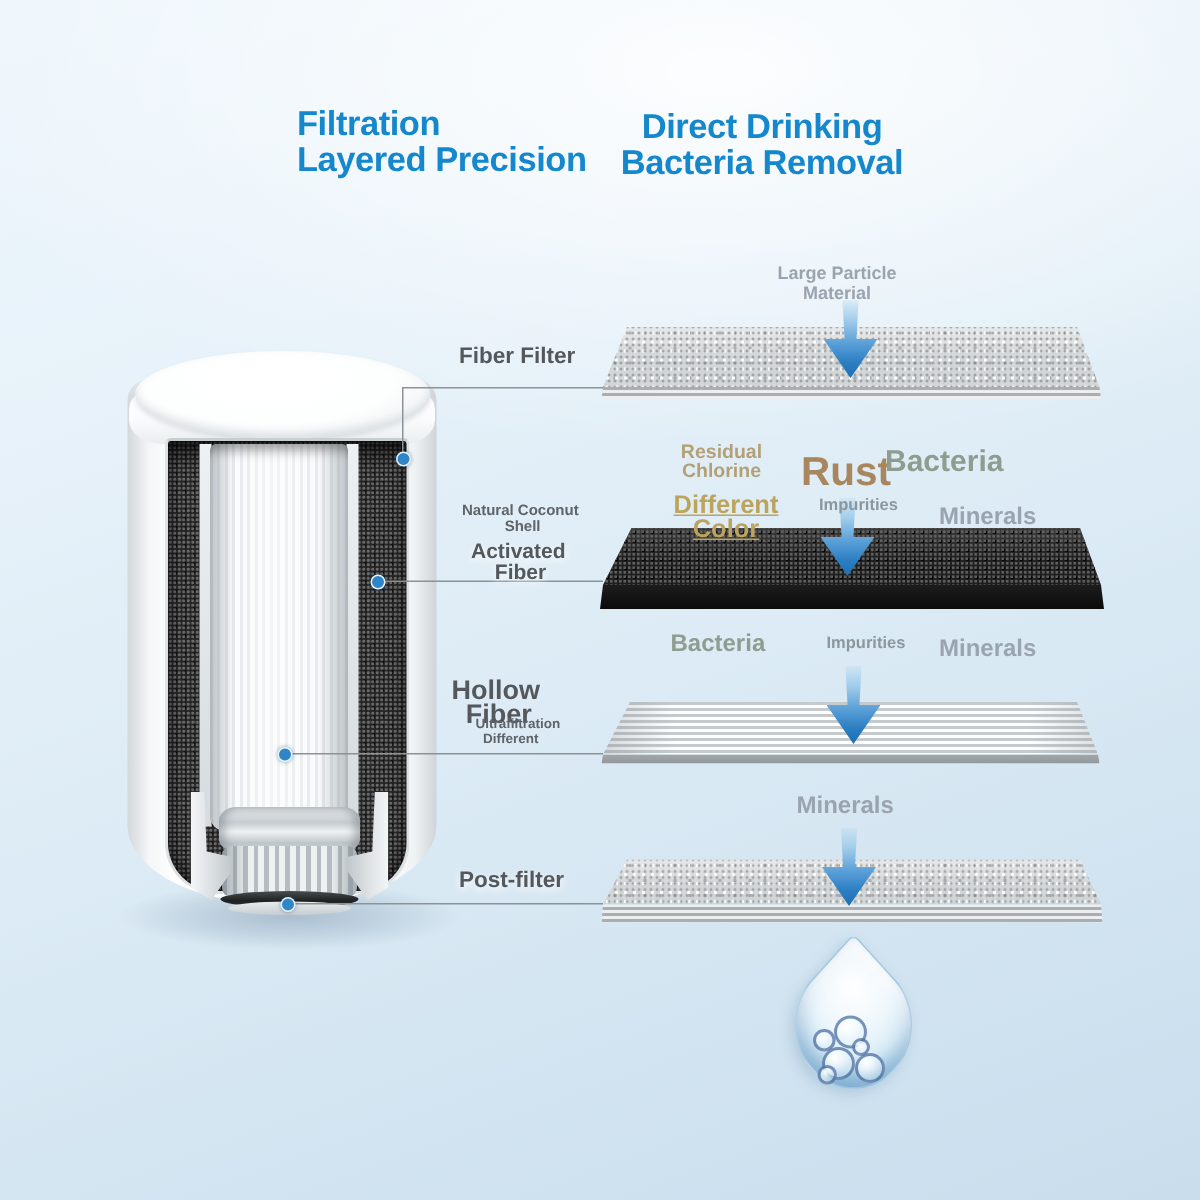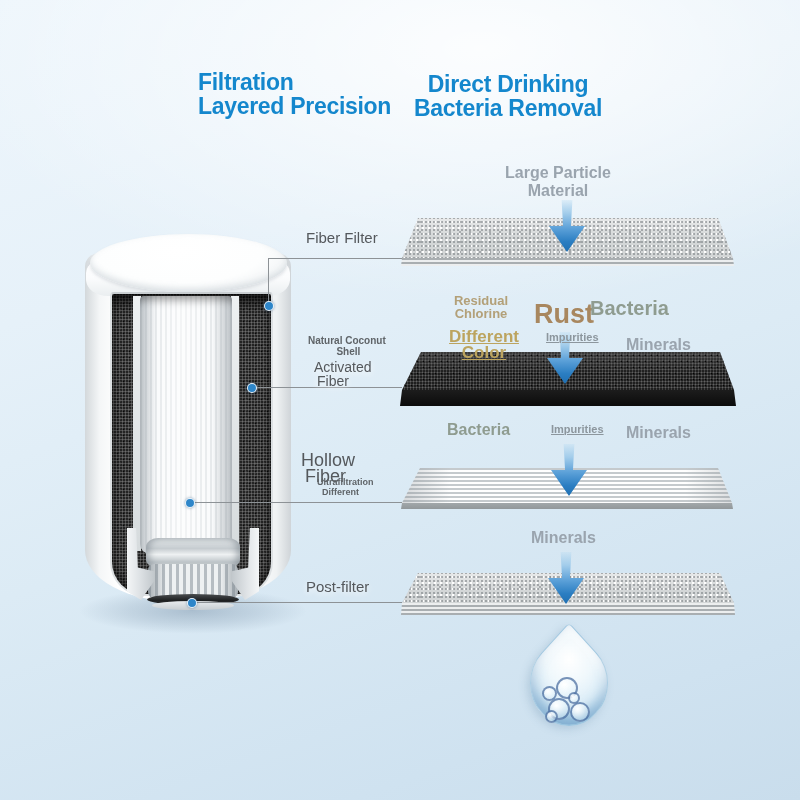--- a/index.html
+++ b/index.html
@@ -59,21 +59,21 @@
   .prong{width:27px;height:72px;background:linear-gradient(90deg,#f4f6f7 0%,#dfe3e6 45%,#c2c8cc 100%);}
   .prong-l{left:127px;top:528px;clip-path:polygon(0 0,34% 0,40% 55%,100% 60%,100% 74%,52% 100%,0 88%);}
   .prong-r{left:232px;top:528px;transform:scaleX(-1);clip-path:polygon(0 0,34% 0,40% 55%,100% 60%,100% 74%,52% 100%,0 88%);}
 
   
   .dot{width:8px;height:8px;border-radius:50%;background:#2e86c9;border:1px solid rgba(255,255,255,.9);
     box-shadow:0 0 3px rgba(20,70,120,.5);}
   .cline{background:#8d9296;}
 
   
-  .flabel{color:#54585c;font-weight:normal;}
+  .flabel{color:#54585c;font-weight:bold;text-align:center;}
   .flabel-sm{color:#5f6468;font-weight:bold;}
 
   
   .slab{position:absolute;}
   .slab .face,.slab .edge{position:absolute;inset:0;}
   .speck-gray{
     background-color:#d3d6d7;
     background-image:
       radial-gradient(rgba(125,130,134,.6) .8px, transparent 1.2px),
       radial-gradient(rgba(255,255,255,.95) .9px, transparent 1.3px),
@@ -98,21 +98,21 @@
   .edge-gray{background:linear-gradient(180deg,#999fa2 0%,#d0d4d6 45%,#8f9598 100%);}
 
   
   .arrow{width:36px;height:52px;
     clip-path:polygon(35% 0,65% 0,61% 50%,100% 50%,50% 100%,0 50%,39% 50%);
     background:linear-gradient(180deg, rgba(176,216,242,.25) 0%, #a3cdeb 25%, #5ba0d8 55%, #2b7ec2 80%, #1f6fb2 100%);}
 
   
   .w{font-weight:bold;white-space:nowrap;}
   .w-gray{color:#9aa4ae;}
-  .w-impur{color:#8c969d;text-decoration:underline;}
+  .w-impur{color:#8c969d;}
   .w-tan{color:#b3a078;}
   .w-rust{color:#a8875f;}
   .w-sage{color:#8f9c90;}
   .w-gold{color:#bca45f;text-decoration:underline;}
 
   
   .drop{left:2px;top:16px;width:76px;height:76px;transform:scaleY(1.1) rotate(45deg);
     border-radius:6% 50% 50% 50%;
     background:radial-gradient(circle at 30% 30%, #ffffff 0%, #f0f8fc 30%, #ddeef8 55%, #bcdcf0 78%, #8ec1e2 96%);
     box-shadow:inset -5px -7px 12px rgba(70,130,180,.5), inset 4px 5px 9px rgba(255,255,255,.95),
@@ -199,21 +199,21 @@
   <div class="slab" style="left:400px;top:571px;width:338px;height:45px;">
     <div class="face speck-gray" style="clip-path:polygon(18px 2px,320px 2px,334px 32px,2px 32px);"></div>
     <div class="edge edge-lines" style="clip-path:polygon(2px 32px,334px 32px,335px 44px,1px 44px);"></div>
   </div>
 
   <div class="abs arrow" style="left:549px;top:200px;"></div>
   <div class="abs arrow" style="left:547px;top:332px;"></div>
   <div class="abs arrow" style="left:551px;top:444px;"></div>
   <div class="abs arrow" style="left:548px;top:552px;"></div>
 
-  <div class="abs w w-gray" style="left:500px;top:164px;width:116px;text-align:center;font-size:16px;line-height:1.1;">
+  <div class="abs w w-gray" style="left:500px;top:176px;width:116px;text-align:center;font-size:12px;line-height:1.1;">
     <div>Large Particle</div>
     <div>Material</div>
   </div>
 
   <div class="abs w w-tan" style="left:445px;top:294px;width:72px;text-align:center;font-size:13px;line-height:1.0;">
     <div>Residual</div>
     <div>Chlorine</div>
   </div>
   <div class="abs w w-rust" style="left:534px;top:299px;font-size:27px;">Rust</div>
   <div class="abs w w-sage" style="left:590px;top:297px;font-size:20px;">Bacteria</div>

